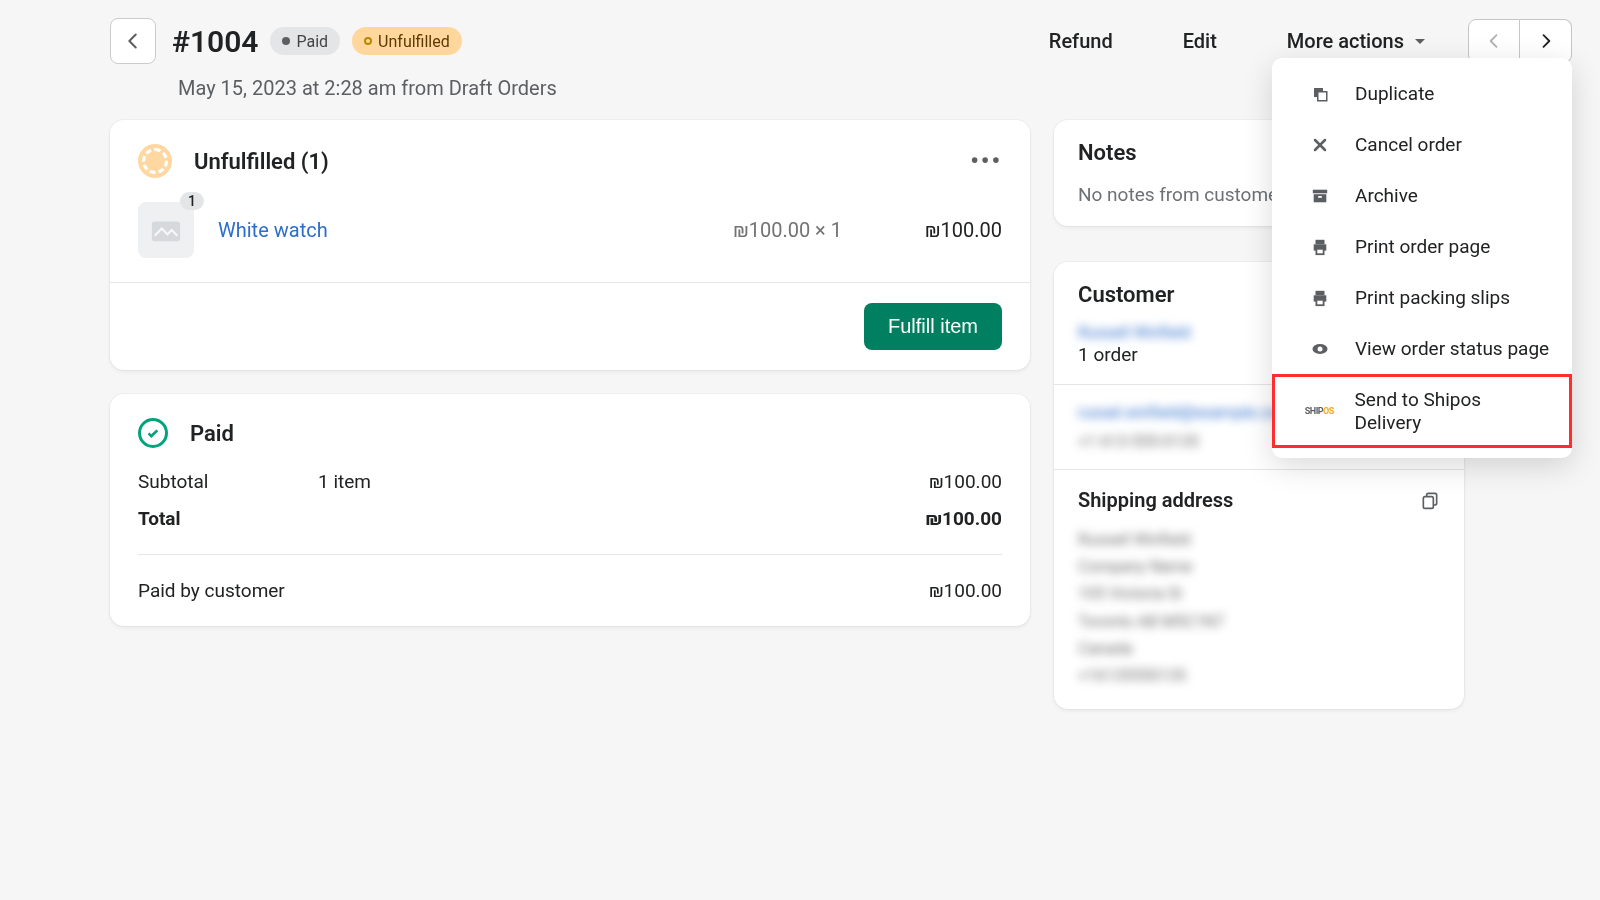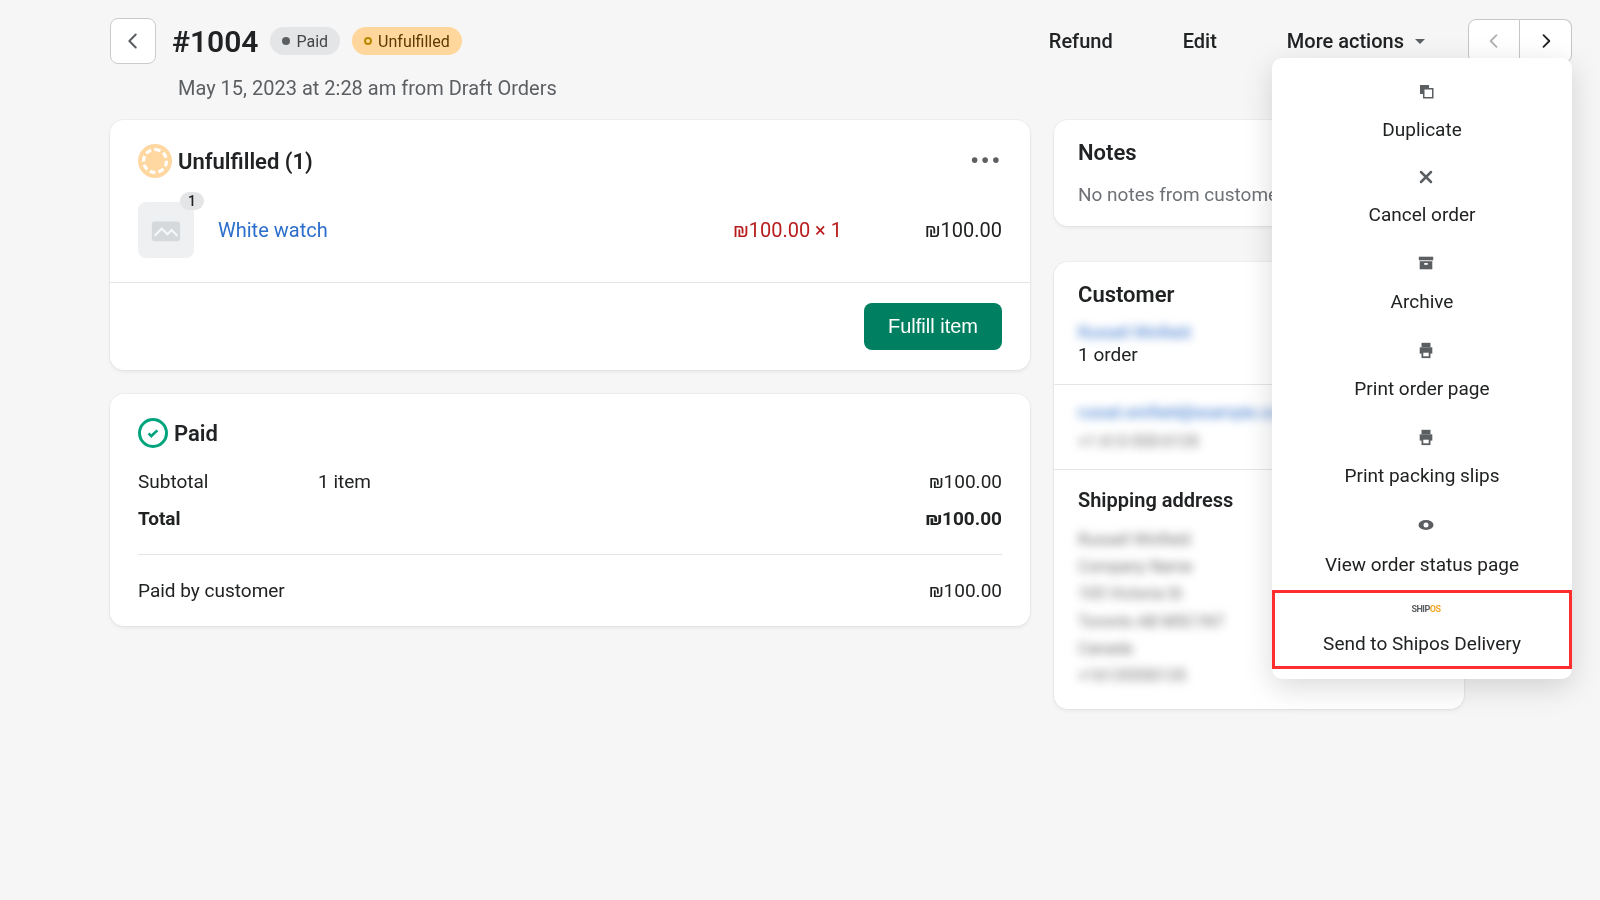--- a/index.html
+++ b/index.html
@@ -26,32 +26,32 @@
   .pager-btn.disabled svg { opacity:.35; }
   .subtitle { margin-left:150px; margin-top:12px; font-size:20px; color:#5c5f62; }
 
   .content { display:flex; gap:24px; margin-top:20px; padding-left:82px; position:relative; }
   .col-left { width:920px; display:flex; flex-direction:column; gap:24px; }
   .col-right { width:410px; display:flex; flex-direction:column; gap:36px; }
 
   .card { background:#fff; border-radius:14px; box-shadow:0 0 0 1px rgba(0,0,0,.03), 0 2px 4px rgba(0,0,0,.06); overflow:hidden; }
   .card-pad { padding:24px 28px; }
 
-  .section-title-row { display:flex; align-items:center; gap:6px; }
+  .section-title-row { display:flex; align-items:center; gap:22px; }
   .badge-ring { width:34px; height:34px; border-radius:50%; position:relative; background:#ffd7a0; display:flex; align-items:center; justify-content:center; }
   .badge-ring::after { content:""; position:absolute; width:20px; height:20px; border:3px dashed #fff; border-radius:50%; }
   .section-title { font-size:22px; font-weight:600; }
   .more-dots { margin-left:auto; letter-spacing:2px; color:#5c5f62; font-size:24px; font-weight:700; }
 
   .line-item { display:flex; align-items:center; margin-top:24px; }
   .thumb-wrap { position:relative; width:56px; height:56px; border-radius:8px; background:#eef0f2; display:flex; align-items:center; justify-content:center; }
   .thumb-wrap svg { width:34px; height:34px; opacity:.5; }
   .thumb-count { position:absolute; top:-10px; right:-10px; background:#e4e5e7; border-radius:12px; font-size:14px; padding:1px 8px; color:#202223; font-weight:500; }
   .item-name { margin-left:24px; color:#2c6ecb; font-size:20px; }
-  .item-mid { margin-left:auto; font-size:20px; color:#b91c1c; }
+  .item-mid { margin-left:auto; font-size:20px; color:#737373; }
   .item-total { width:160px; text-align:right; font-size:20px; }
 
   .fulfill-bar { border-top:1px solid #e4e5e7; padding:20px 28px; display:flex; justify-content:flex-end; }
   .btn-primary { background:#008060; color:#fff; border:none; border-radius:8px; padding:12px 24px; font-size:20px; font-weight:500; }
 
   
   .paid-icon { width:30px; height:30px; border-radius:50%; border:3px solid #00a47c; display:flex; align-items:center; justify-content:center; }
   .paid-icon svg { width:14px; height:14px; stroke:#00a47c; stroke-width:3; fill:none; }
   .pay-grid { margin-top:22px; display:grid; grid-template-columns: 180px 1fr 160px; row-gap:14px; font-size:19px; }
   .pay-grid .r3 { text-align:right; }
@@ -69,21 +69,21 @@
   .side-card { padding:20px 24px; }
   .side-head { font-size:22px; font-weight:600; }
   .side-sub { color:#6d7175; font-size:19px; margin-top:18px; }
   .blurred-link { filter: blur(5px); color:#2c6ecb; }
   .blurred-gray { filter: blur(5px); color:#6d6d6d; }
   .copy-icon { float:right; color:#5c5f62; }
   .section-div { height:1px; background:#e4e5e7; margin:18px -24px; }
 
   
   .dropdown { position:absolute; top:-62px; right:0; width:300px; background:#fff; border-radius:10px; box-shadow:0 8px 30px rgba(0,0,0,.15); padding:10px 0; z-index:50; }
-  .dd-item { display:flex; align-items:center; gap:18px; padding:14px 22px; font-size:19px; color:#202223;flex-direction:column; }
+  .dd-item { display:flex; align-items:center; gap:18px; padding:14px 22px; font-size:19px; color:#202223; }
   .dd-item .ico { width:43px; display:flex; justify-content:center; color:#5c5f62;padding-left:8px; }
   .dd-item.highlight { outline:3px solid #ff2d2d; outline-offset:-3px; }
   .shipos-badge { font-size:9px; font-weight:700; letter-spacing:-0.5px; }
   .shipos-badge .o { color:#f5a623; }
 
   svg { display:block; }
 </style>
 </head>
 <body>
 

